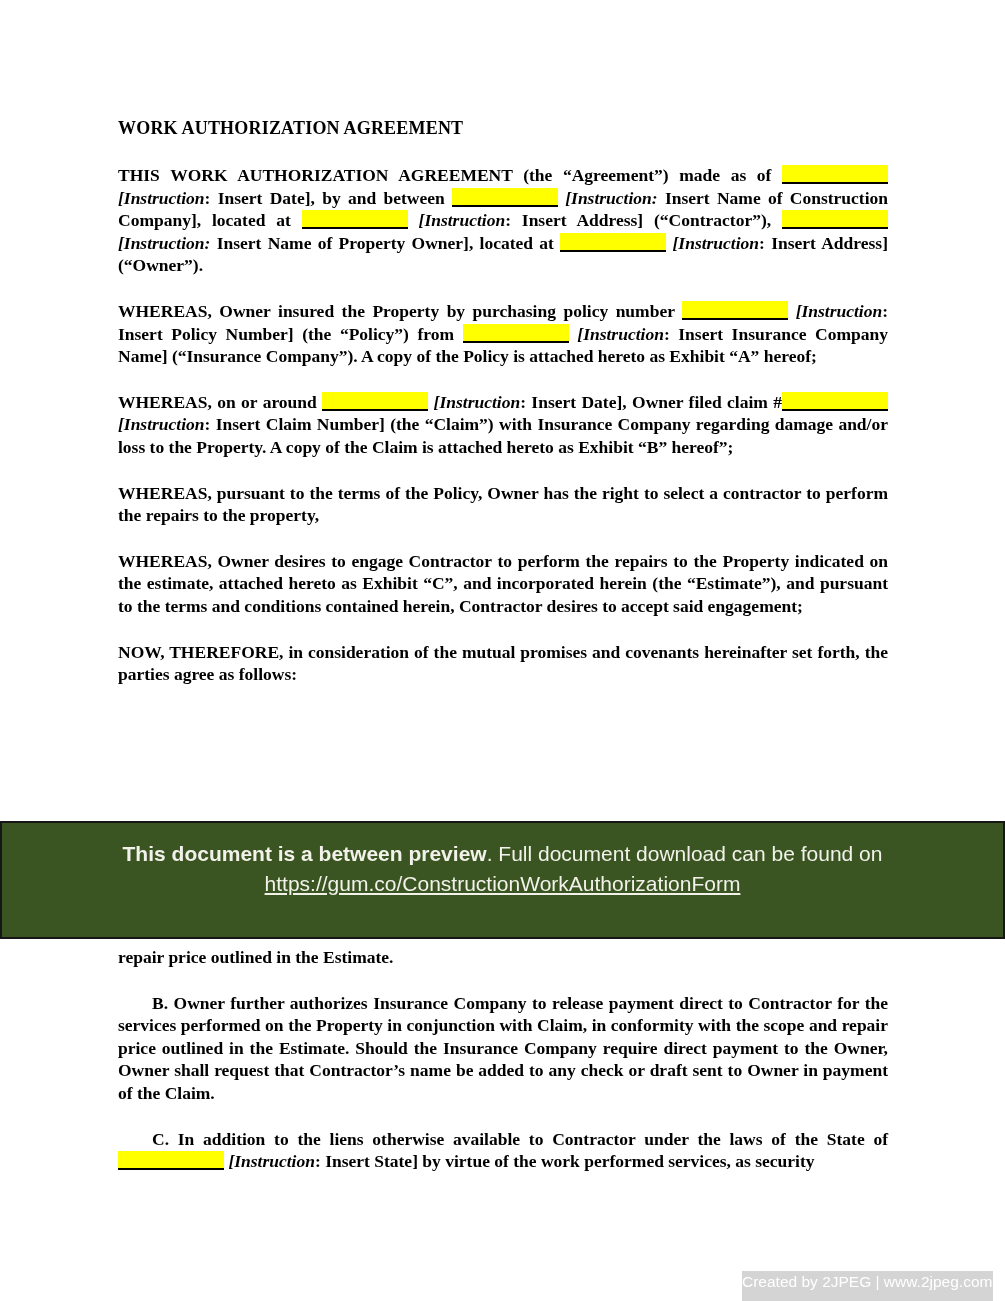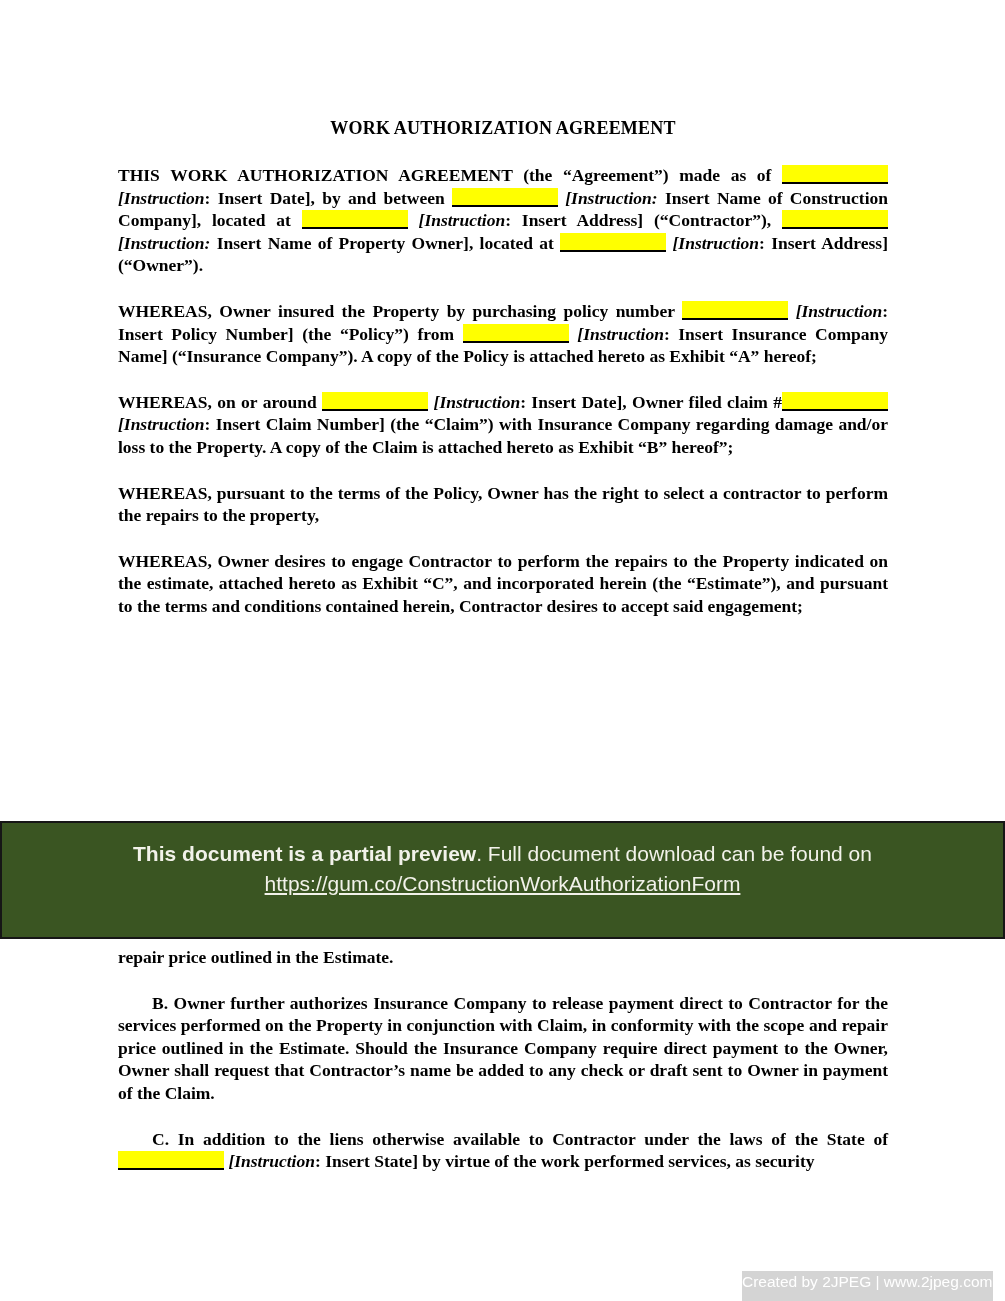--- a/index.html
+++ b/index.html
@@ -17,21 +17,20 @@
     color: #000000;
   }
   .doc-column {
     position: absolute;
     left: 118px;
     width: 770px;
   }
   .doc-top { top: 118px; }
   .doc-bottom { top: 946px; }
   .doc-title {
-    text-align: center;
     font-weight: bold;
     font-size: 18px;
     letter-spacing: 0.2px;
     margin: 0 0 25px 0;
   }
   p.para {
     font-size: 17.5px;
     line-height: 22.6px;
     text-align: justify;
     margin: 0 0 23px 0;
@@ -92,26 +91,27 @@
 <div class="page">
 
   <div class="doc-column doc-top">
     <div class="doc-title">WORK AUTHORIZATION AGREEMENT</div>
     <div>
         <p class="para"><span class="seg-r">THIS WORK AUTHORIZATION AGREEMENT (the “Agreement”) made as of </span><span class="blank"></span><span class="seg-r"> </span><span class="seg-bi">[Instruction</span><span class="seg-b">: Insert Date]</span><span class="seg-r">, by and between </span><span class="blank"></span><span class="seg-r"> </span><span class="seg-bi">[Instruction:</span><span class="seg-b"> Insert Name of Construction Company]</span><span class="seg-r">, located at </span><span class="blank"></span><span class="seg-r"> </span><span class="seg-bi">[Instruction</span><span class="seg-b">: Insert Address]</span><span class="seg-r"> (“Contractor”), </span><span class="blank"></span><span class="seg-r"> </span><span class="seg-bi">[Instruction:</span><span class="seg-b"> Insert Name of Property Owner]</span><span class="seg-r">, located at </span><span class="blank"></span><span class="seg-r"> </span><span class="seg-bi">[Instruction</span><span class="seg-b">: Insert Address]</span><span class="seg-r"> (“Owner”).</span></p>
         <p class="para"><span class="seg-r">WHEREAS, Owner insured the Property by purchasing policy number </span><span class="blank"></span><span class="seg-r"> </span><span class="seg-bi">[Instruction</span><span class="seg-b">: Insert Policy Number]</span><span class="seg-r"> (the “Policy”) from </span><span class="blank"></span><span class="seg-r"> </span><span class="seg-bi">[Instruction</span><span class="seg-b">: Insert Insurance Company Name]</span><span class="seg-r"> (“Insurance Company”).  A copy of the Policy is attached hereto as Exhibit “A” hereof;</span></p>
         <p class="para"><span class="seg-r">WHEREAS, on or around </span><span class="blank"></span><span class="seg-r"> </span><span class="seg-bi">[Instruction</span><span class="seg-b">: Insert Date]</span><span class="seg-r">, Owner filed claim #</span><span class="blank"></span><span class="seg-r"> </span><span class="seg-bi">[Instruction</span><span class="seg-b">: Insert Claim Number]</span><span class="seg-r"> (the “Claim”) with Insurance Company regarding damage and/or loss to the Property.  A copy of the Claim is attached hereto as Exhibit “B” hereof”;</span></p>
         <p class="para"><span class="seg-r">WHEREAS, pursuant to the terms of the Policy, Owner has the right to select a contractor to perform the repairs to the property,</span></p>
         <p class="para"><span class="seg-r">WHEREAS, Owner desires to engage Contractor to perform the repairs to the Property indicated on the estimate, attached hereto as Exhibit “C”, and incorporated herein (the “Estimate”), and pursuant to the terms and conditions contained herein, Contractor desires to accept said engagement;</span></p>
+        <p class="para"><span class="seg-r">NOW, THEREFORE, in consideration of the mutual promises and covenants hereinafter set forth, the parties agree as follows:</span></p>
       </div>
   </div>
 
   <div class="preview-banner">
     <div>
-      <span class="bold-lead">This document is a partial preview</span><span>. Full document download can be found on</span>
+      <span class="bold-lead">This document is a between preview</span><span>. Full document download can be found on</span>
     </div>
     <div>
       <a href="#">https://gum.co/ConstructionWorkAuthorizationForm</a>
     </div>
   </div>
 
   <div class="doc-column doc-bottom">
     <div>
         <p class="para"><span class="seg-r">repair price outlined in the Estimate.</span></p>
         <p class="para indent"><span class="seg-r">B.  Owner further authorizes Insurance Company to release payment direct to Contractor for the services performed on the Property in conjunction with Claim, in conformity with the scope and repair price outlined in the Estimate.  Should the Insurance Company require direct payment to the Owner, Owner shall request that Contractor’s name be added to any check or draft sent to Owner in payment of the Claim.</span></p>

